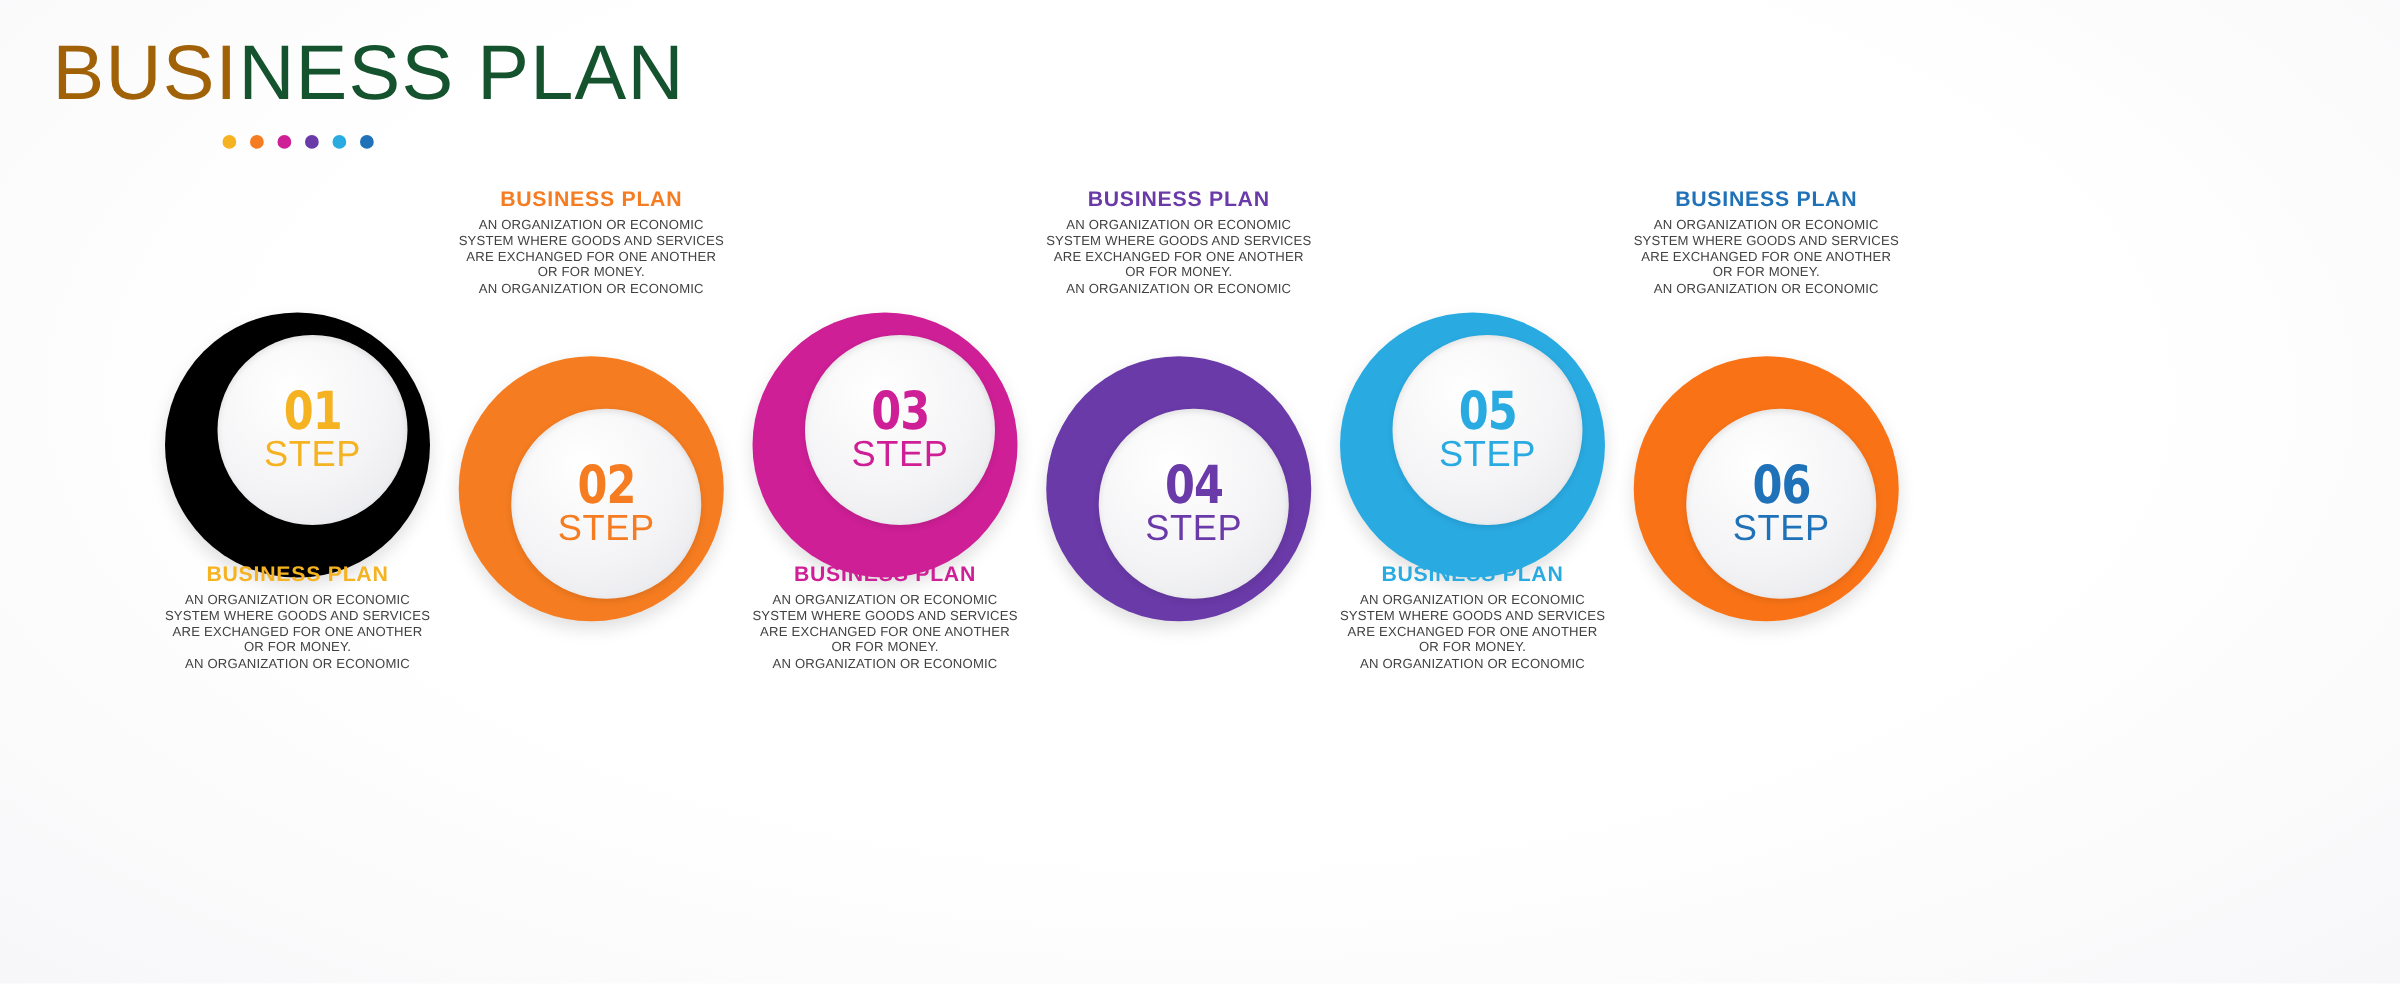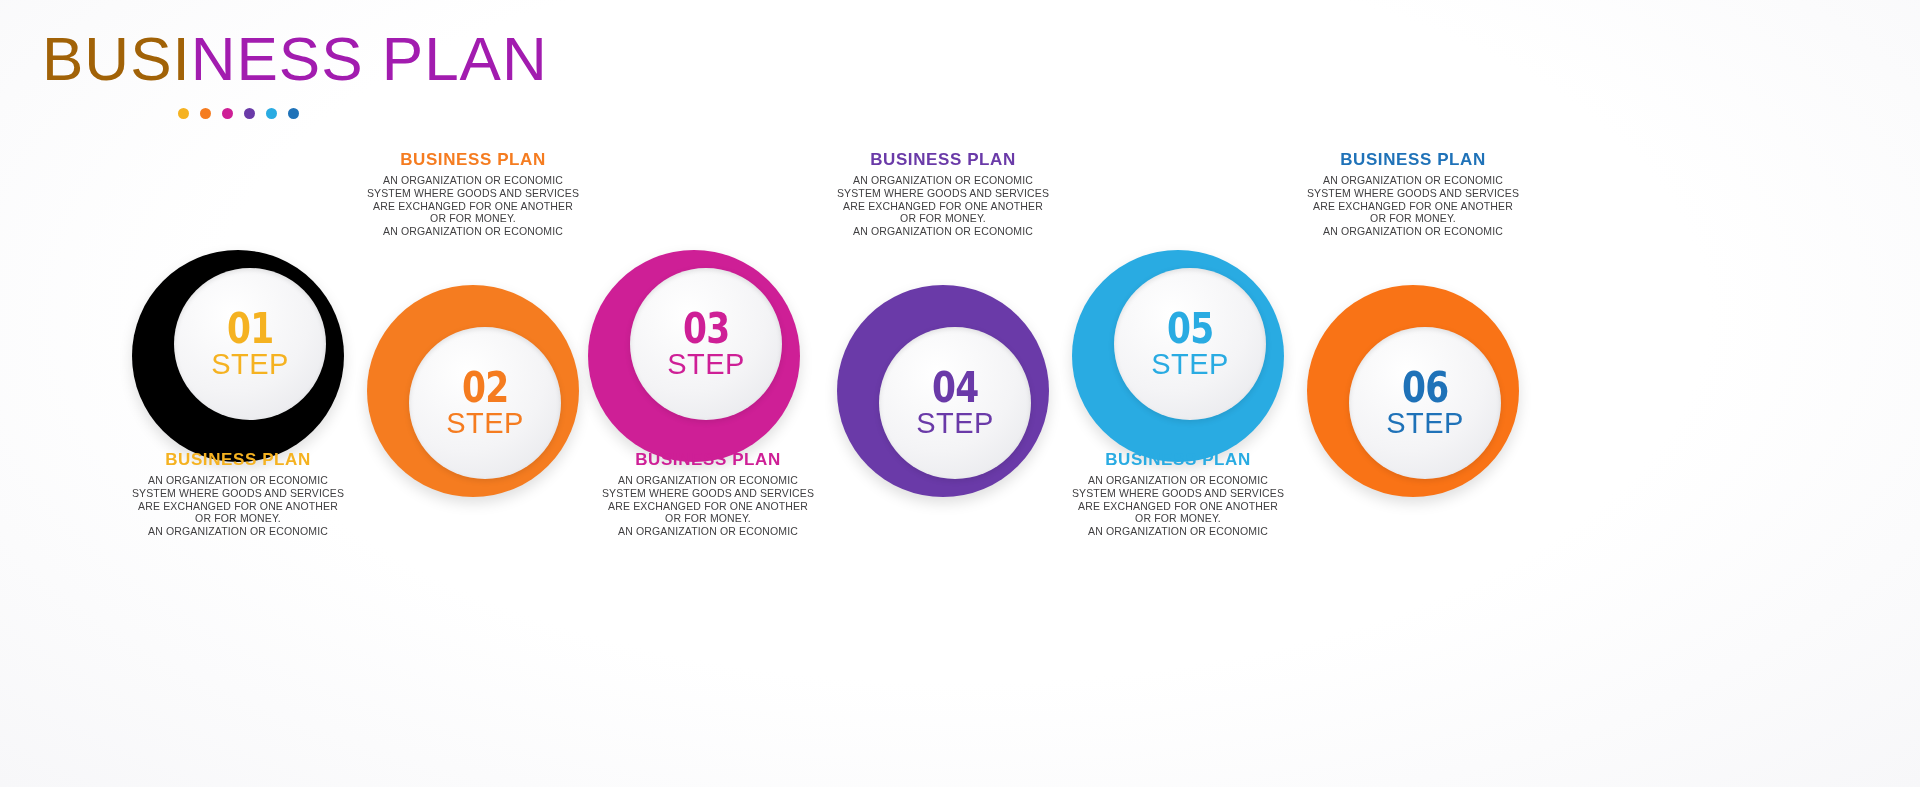--- a/index.html
+++ b/index.html
@@ -16,21 +16,21 @@
       radial-gradient(ellipse at 50% 40%, #ffffff 0%, #ffffff 55%, #f7f7f9 100%);
   }
 
   
   .title-block{position:absolute;left:42px;top:28px;}
   .title{
     font-size:62px;letter-spacing:1px;line-height:1;
     font-weight:400;white-space:nowrap;
   }
   .title .t-accent{color:#a16207;}
-  .title .t-main{color:#a21caf;}
+  .title .t-main{color:#14532d;}
   .dots{
     position:absolute;left:178px;top:108px;
     display:flex;gap:11px;align-items:center;
   }
   .dots i{display:block;width:11px;height:11px;border-radius:50%;}
 
   
   .steps{position:absolute;left:0;top:0;width:1920px;height:787px;}
   .step{position:absolute;width:300px;}
 
@@ -108,21 +108,21 @@
             <div class="steplbl" style="color: rgb(245, 124, 32);">STEP</div>
           </div>
         </div>
       </div>
       <div class="cap" style="left: 0px; top: 150px;">
         <h3 style="color: rgb(245, 124, 32);">BUSINESS PLAN</h3>
         <p>AN ORGANIZATION OR ECONOMIC<br>SYSTEM WHERE GOODS AND SERVICES<br>ARE EXCHANGED FOR ONE ANOTHER<br>OR FOR MONEY.<br>AN ORGANIZATION OR ECONOMIC</p>
       </div>
     </div>
     <div class="step" style="left: 558px; top: 0px; height: 787px;">
-      <div class="ring-wrap" style="position: absolute; left: 30px; top: 250px;">
+      <div class="ring-wrap" style="position: absolute; left: 44px; top: 250px;">
         <div class="ring" style="background: rgb(206, 31, 150);">
           <div class="ring-inner" style="left: 42px; top: 18px;">
             <div class="num" style="color: rgb(206, 31, 150);">03</div>
             <div class="steplbl" style="color: rgb(206, 31, 150);">STEP</div>
           </div>
         </div>
       </div>
       <div class="cap" style="left: 0px; top: 450px;">
         <h3 style="color: rgb(206, 31, 150);">BUSINESS PLAN</h3>
         <p>AN ORGANIZATION OR ECONOMIC<br>SYSTEM WHERE GOODS AND SERVICES<br>ARE EXCHANGED FOR ONE ANOTHER<br>OR FOR MONEY.<br>AN ORGANIZATION OR ECONOMIC</p>

